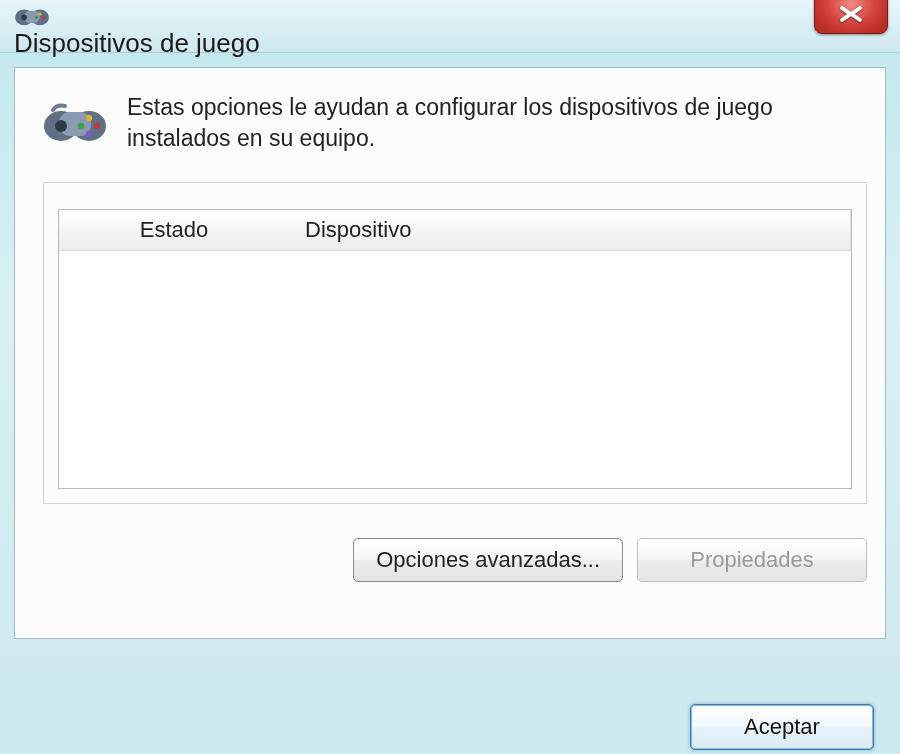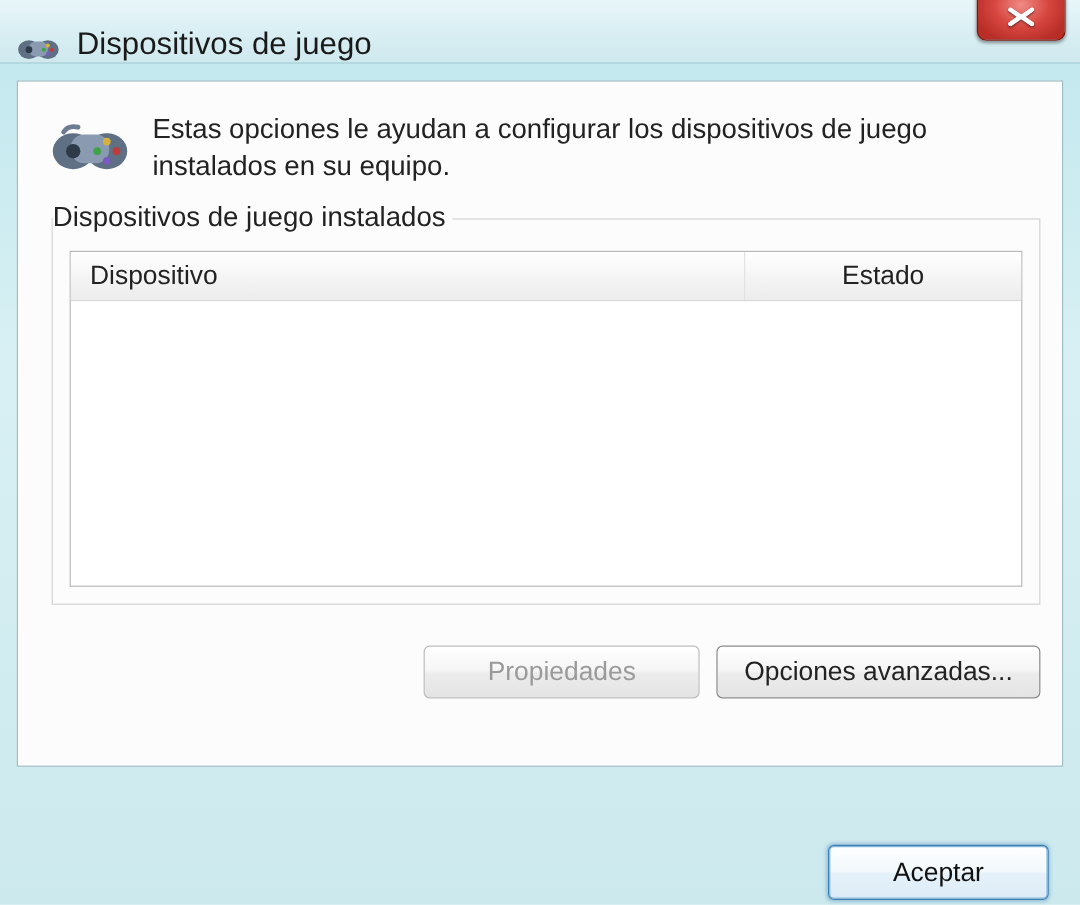--- a/index.html
+++ b/index.html
@@ -11,25 +11,26 @@
     overflow: hidden;
   }
   body {
     background: linear-gradient(to bottom, #bfe7ee 0%, #d8f0f3 40%, #cce9ee 100%);
   }
 
   
   .titlebar {
     height: 52px;
     display: flex;
-    align-items: flex-end;
+    align-items: flex-start;
     padding: 0 0 0 14px;
     position: relative;
     background: linear-gradient(to bottom, #e9f6f9 0%, #d8eef3 55%, #cfe9ee 100%);
     border-bottom: 1px solid #a9cfd6;
+    flex-direction: column;
   }
   .titlebar .app-icon {
     width: 36px;
     height: 28px;
     margin-right: 14px;
     flex: 0 0 auto;
   }
   .titlebar .title-text {
     font-size: 26px;
     color: #1a1a1a;
@@ -230,33 +231,32 @@
         <circle cx="54" cy="30" r="3.2" class="pad-btn-red"></circle>
         <circle cx="38" cy="30" r="3.2" class="pad-btn-green"></circle>
         <circle cx="46" cy="38" r="3.2" class="pad-btn-purple"></circle>
         <path d="M10 14 Q14 8 22 10" stroke="#6c7c92" stroke-width="4" fill="none" stroke-linecap="round"></path>
       </svg>
     </span>
     <div class="intro-text">Estas opciones le ayudan a configurar los dispositivos de juego instalados en su equipo.</div>
   </div>
 
   <div class="groupbox">
-    <div class="groupbox-label">Dispositivos de juego instalados</div>
 
     <div class="device-list">
       <div class="list-header">
+        <div class="col status">Estado</div>
         <div class="col device">Dispositivo</div>
-        <div class="col status">Estado</div>
       </div>
       <div class="list-body"></div>
     </div>
   </div>
 
   <div class="panel-buttons">
+    <div class="win-btn">Opciones avanzadas...</div>
     <div class="win-btn disabled">Propiedades</div>
-    <div class="win-btn">Opciones avanzadas...</div>
   </div>
 
 </div>
 
 <div class="footer">
   <div class="accept-btn">Aceptar</div>
 </div>
 
 </body></html>

